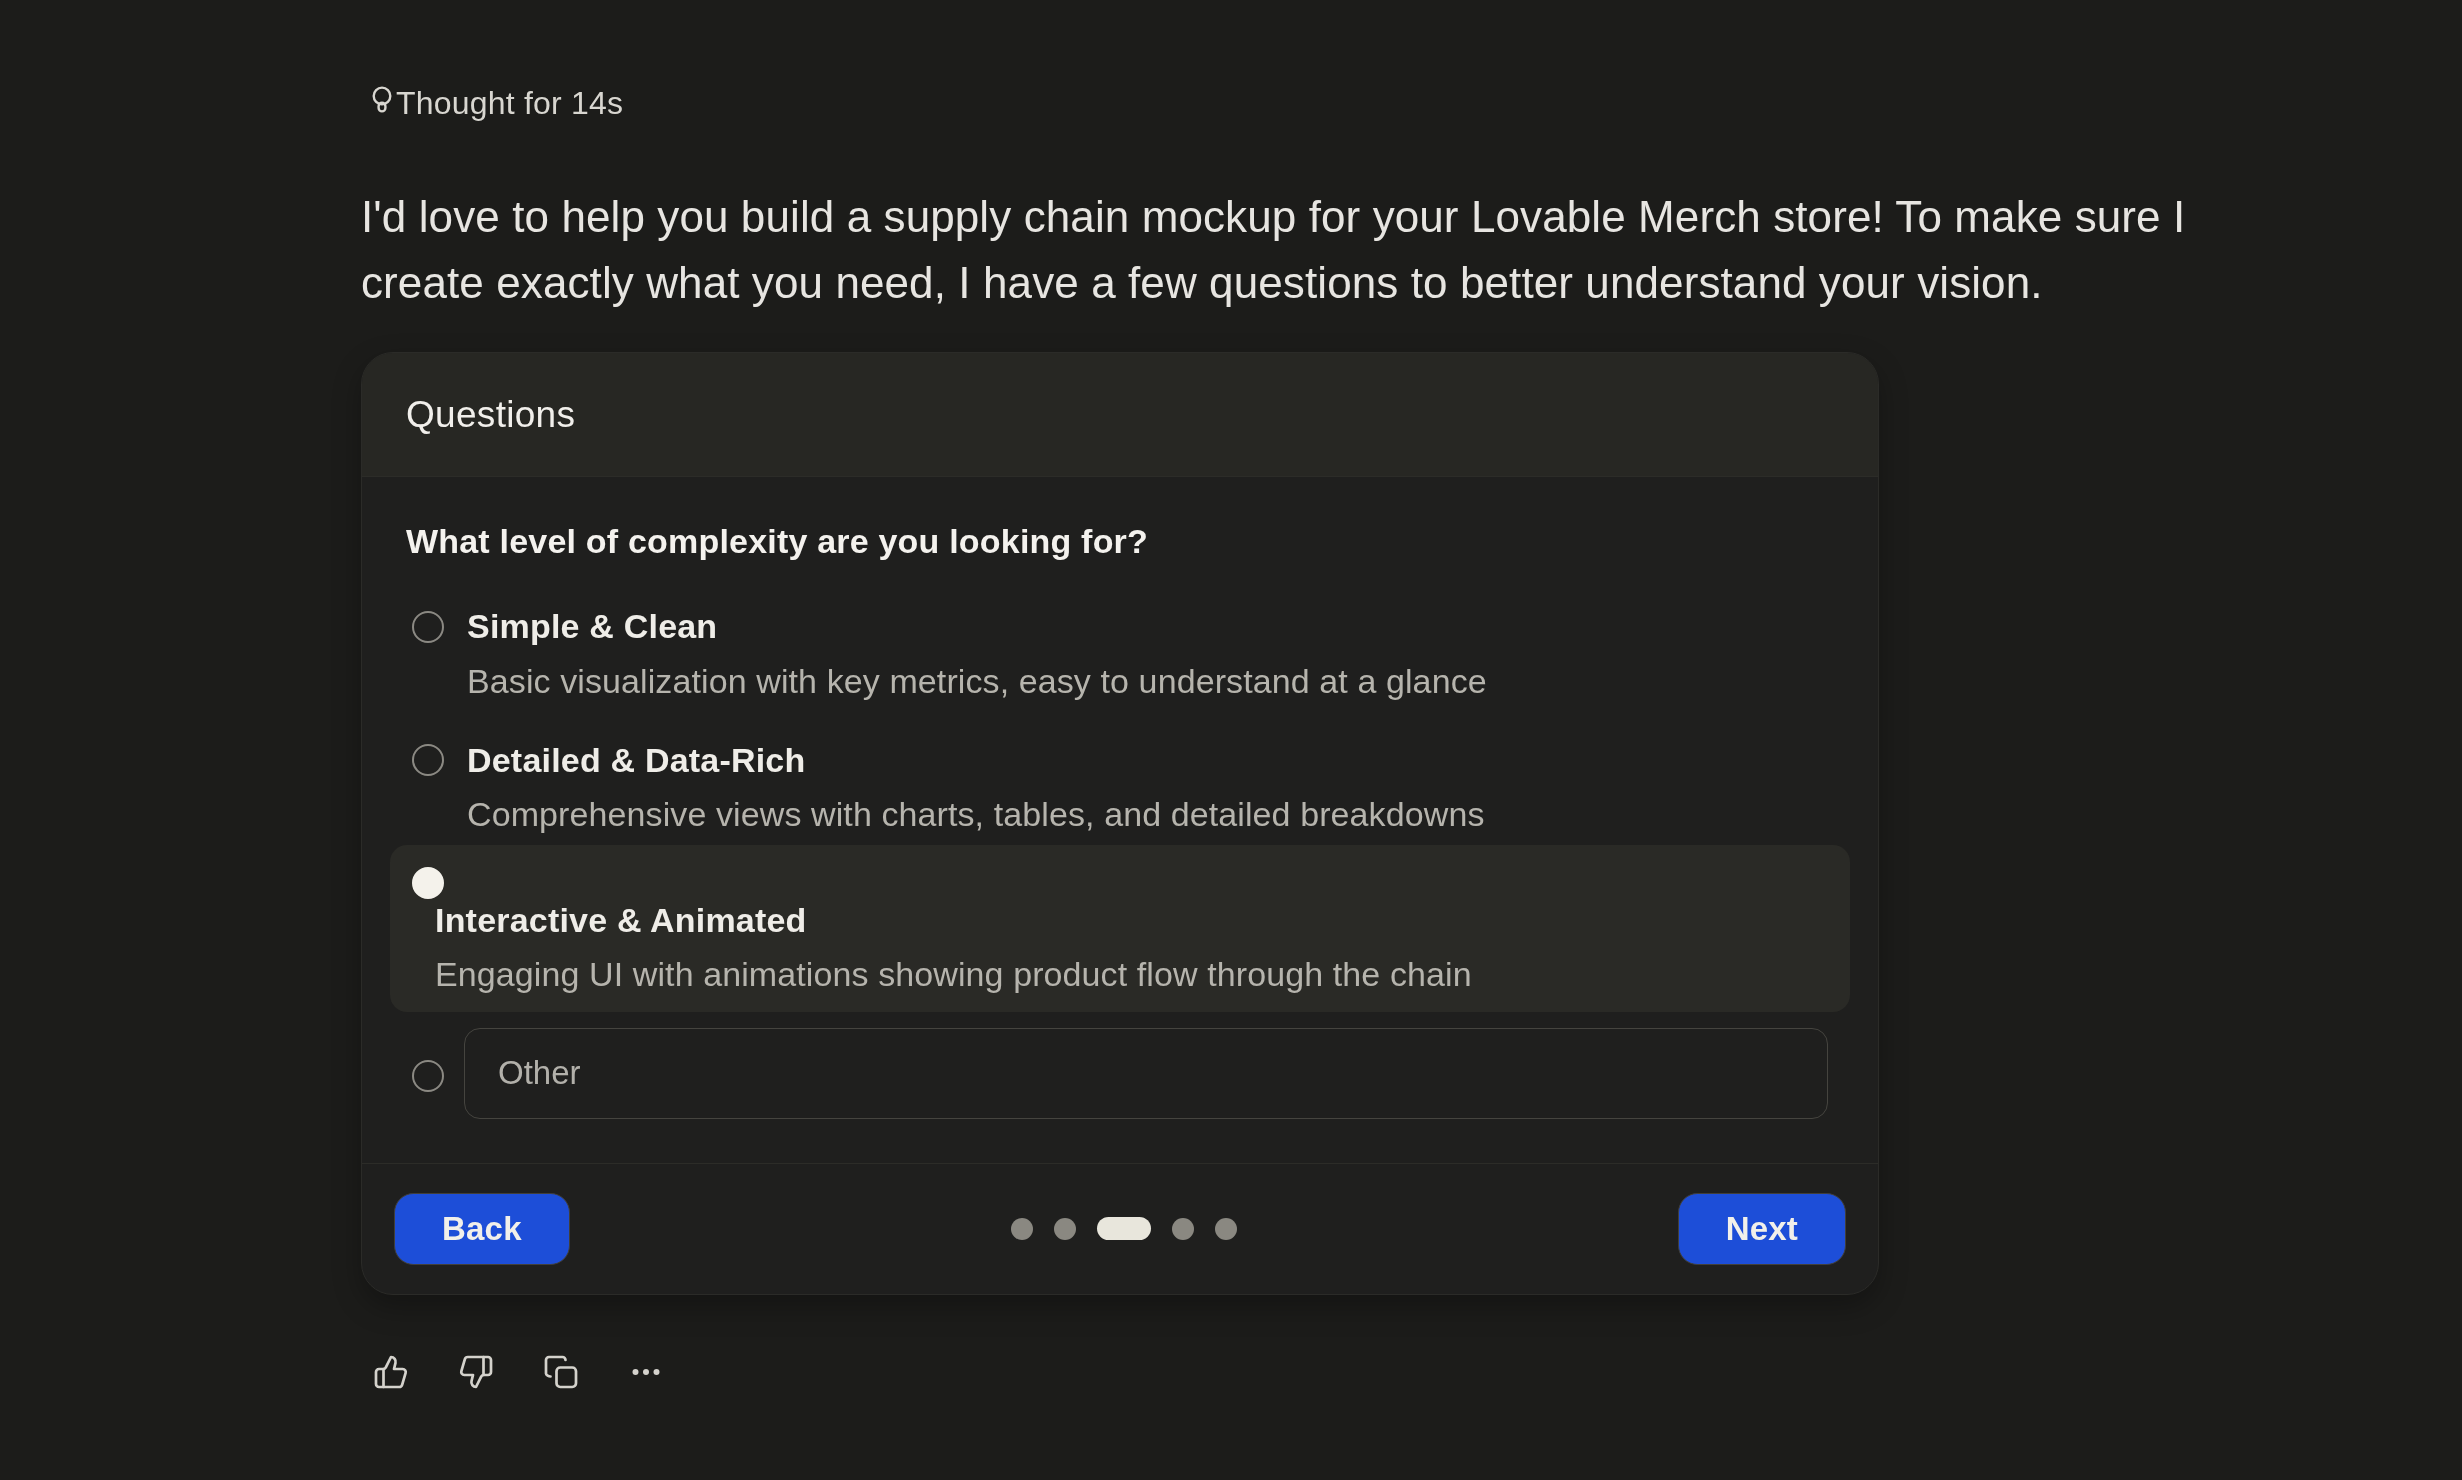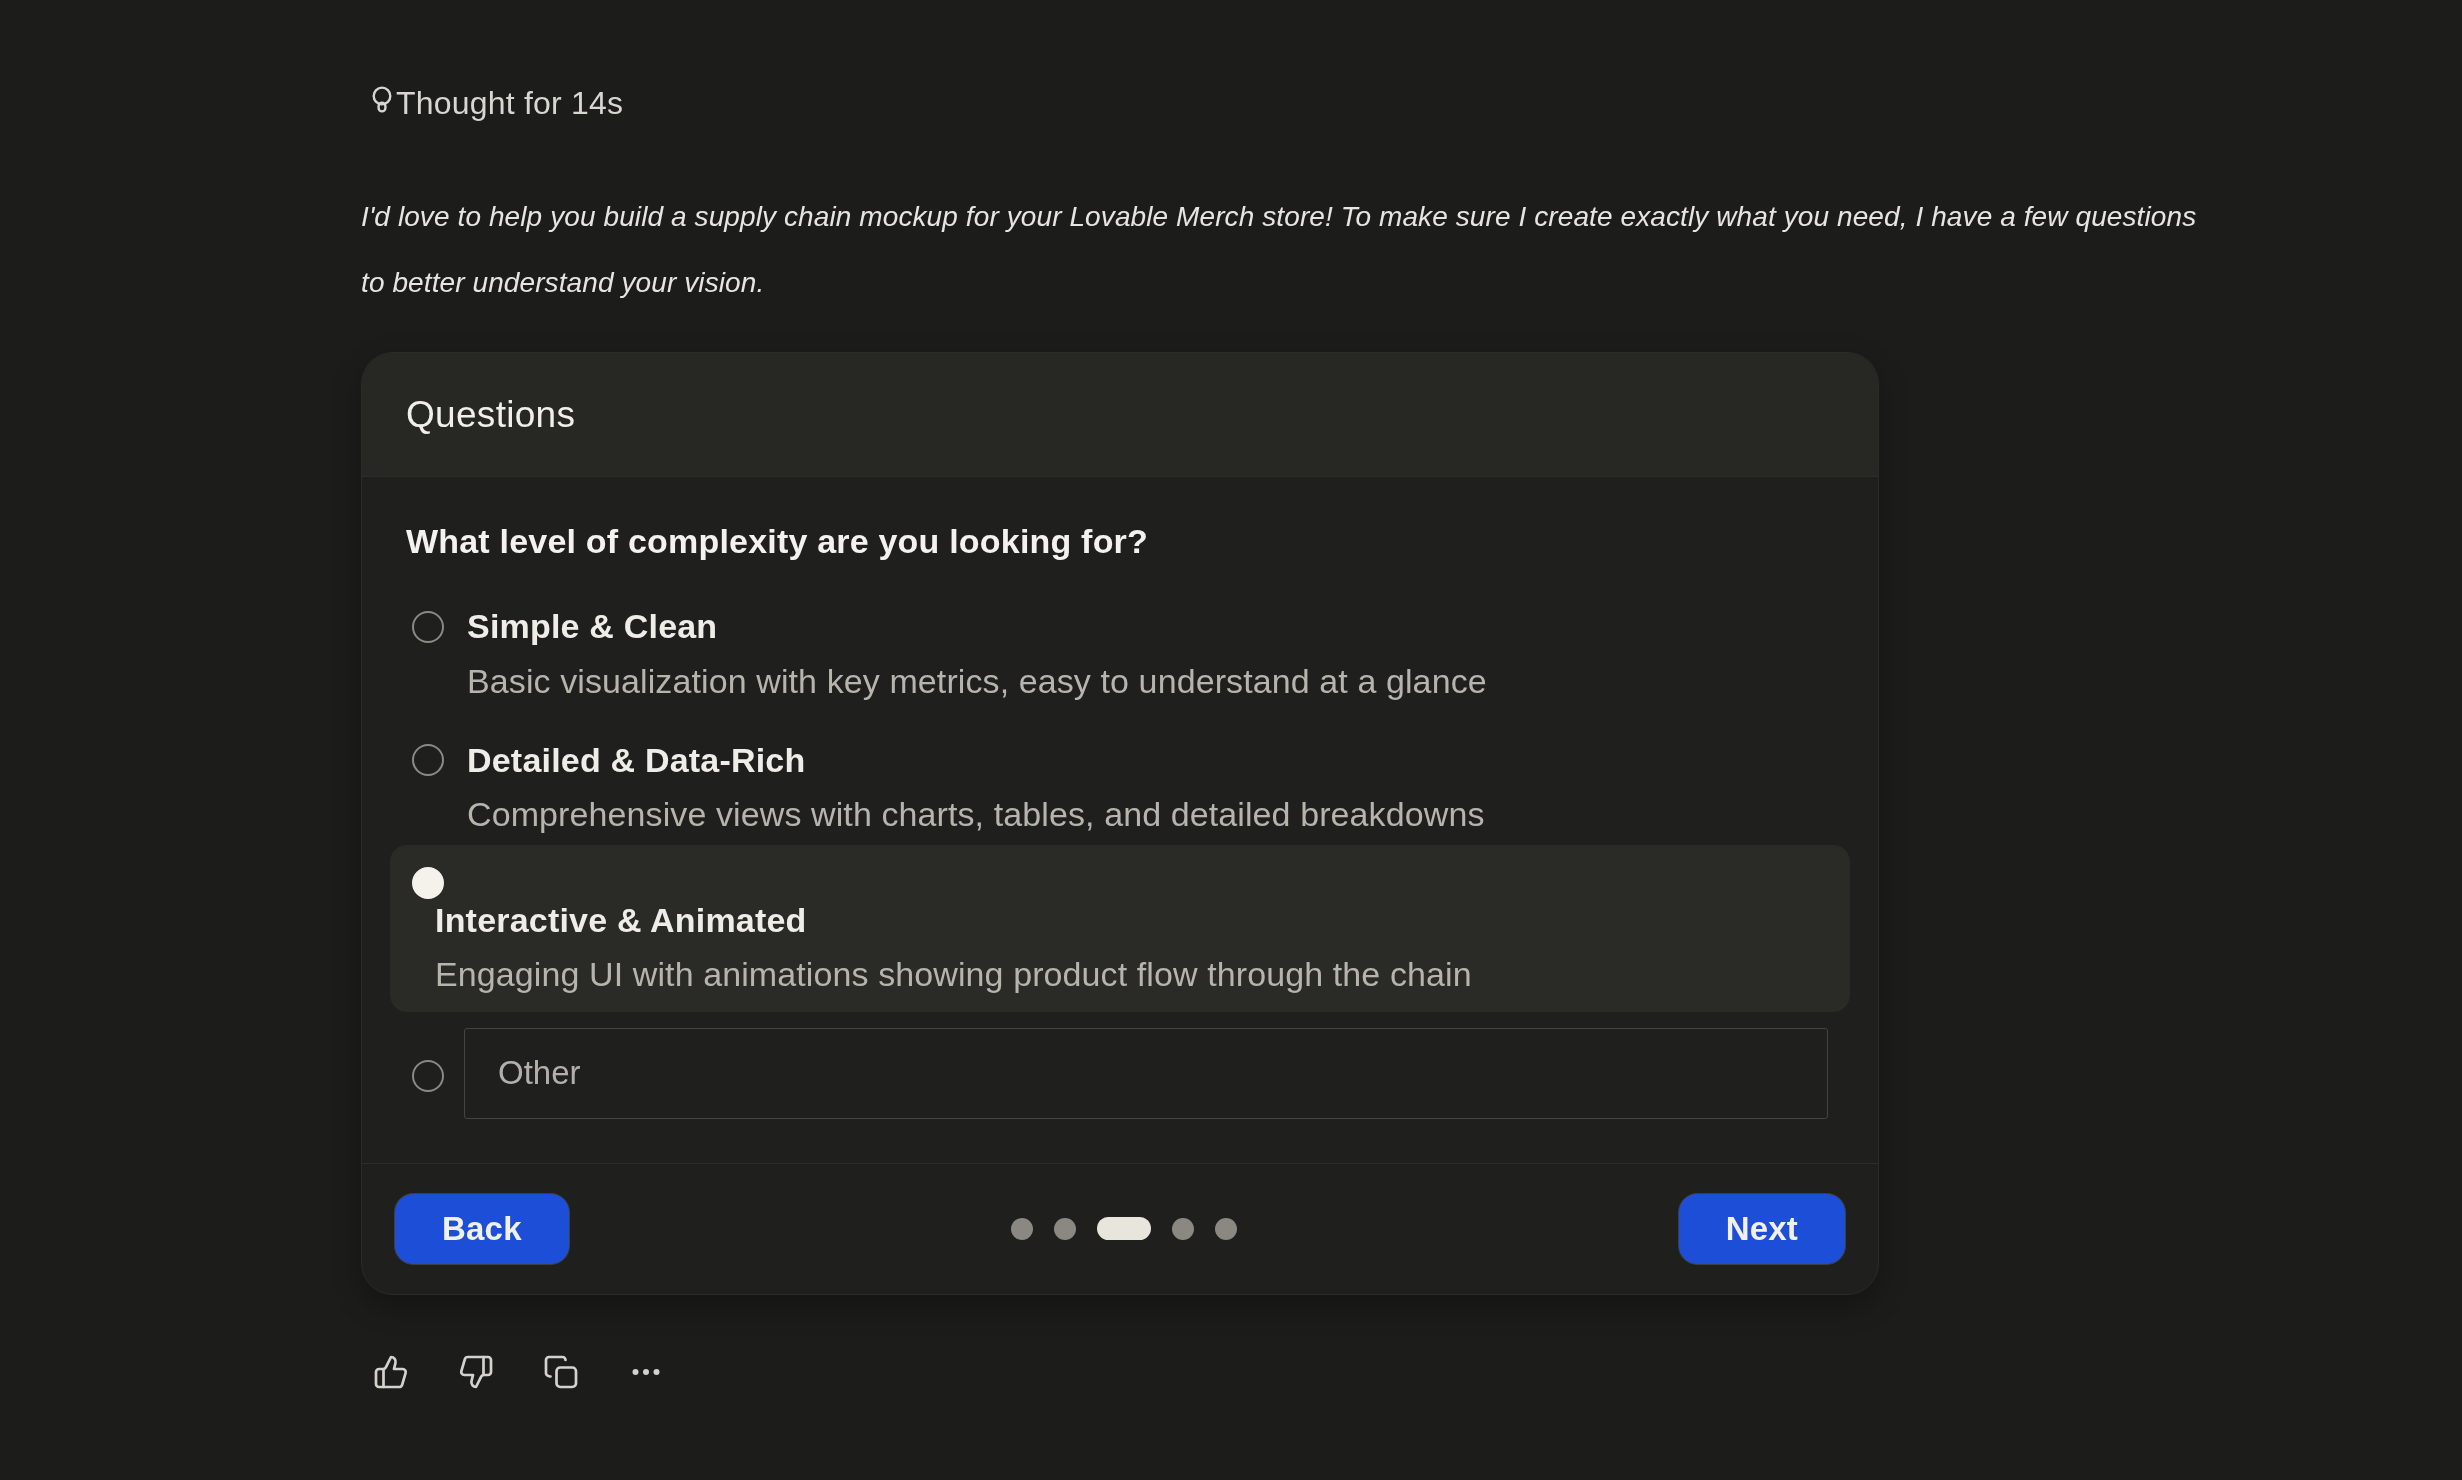--- a/index.html
+++ b/index.html
@@ -18,22 +18,22 @@
     margin-left: 7px; width: max-content; cursor: pointer;
     color: #d8d6d0;
   }
   .thought-row svg { display: block; }
   .thought-label { font-size: 32px; letter-spacing: 0.2px; }
 
   
   .message {
     width: 1863px;
     margin: 62px 0 0 0;
-    font-size: 28px; line-height: 66px;
-    color: #e7e5e1; letter-spacing: 0.1px; font-style: italic;
+    font-size: 44px; line-height: 66px;
+    color: #e7e5e1; letter-spacing: 0.1px;
   }
 
   
   .card {
     width: 1518px; margin-top: 36px;
     background: #1f1f1e;
     border: 1.7px solid #2b2b28;
     border-radius: 32px;
     box-shadow: 0 11.5px 29px rgba(0,0,0,0.28);
   }
@@ -66,21 +66,21 @@
   .option.selected {
     background: #2a2a26; border-radius: 17px;
     padding-top: 16px; padding-bottom: 16px;
     margin-bottom: 15.5px;
     flex-direction: column;
   }
   .option.other { align-items: center; cursor: default; }
   .other-input {
     flex: 1; height: 91px; margin-left: 20px;
     background: transparent;
-    border: 1.7px solid #45443f; border-radius: 3px;
+    border: 1.7px solid #45443f; border-radius: 16px;
     color: #e9e7e1; font-size: 33px; padding: 0 33px;
     font-family: "Liberation Sans", sans-serif;
     outline: none;
   }
   .other-input::placeholder { color: #b2b0aa; }
 
   .card-footer {
     height: 131px;
     border-top: 1.7px solid #2c2c28;
     display: flex; align-items: center; justify-content: space-between;

